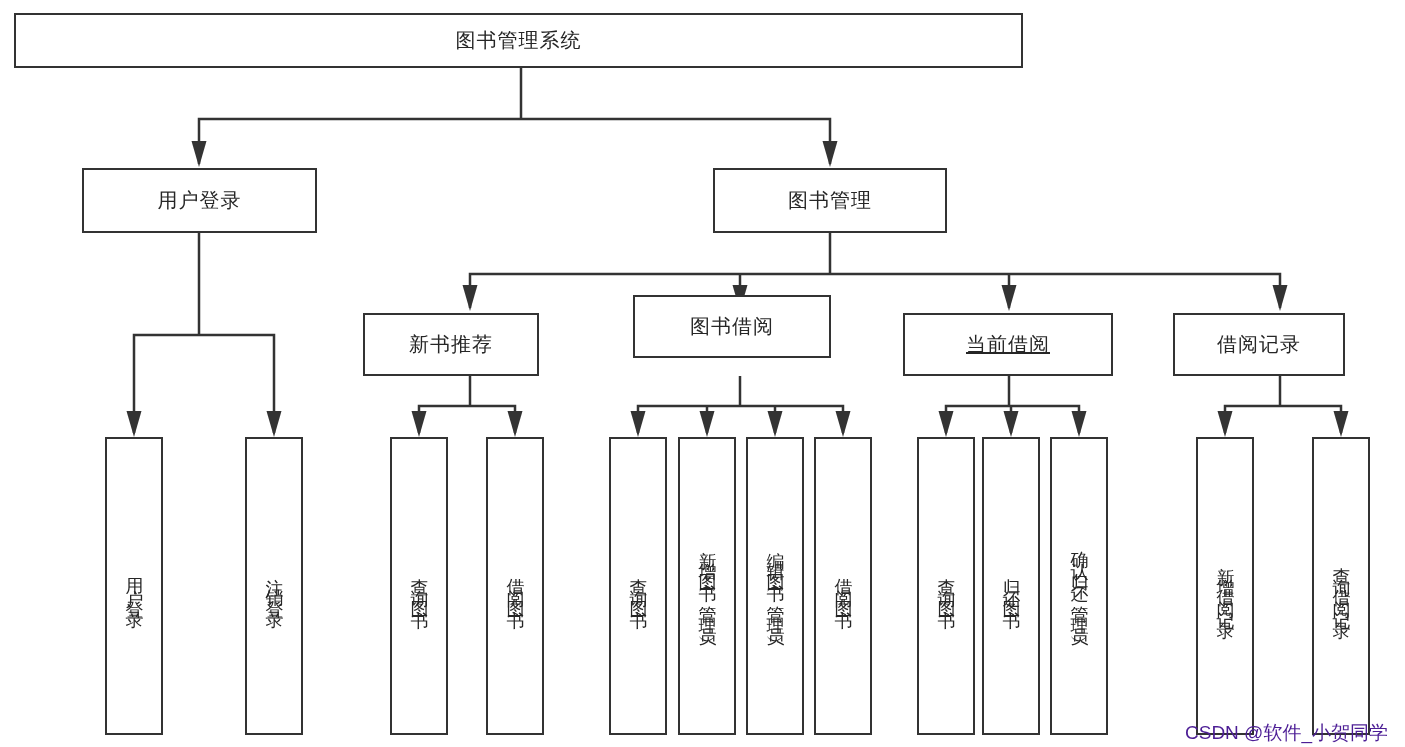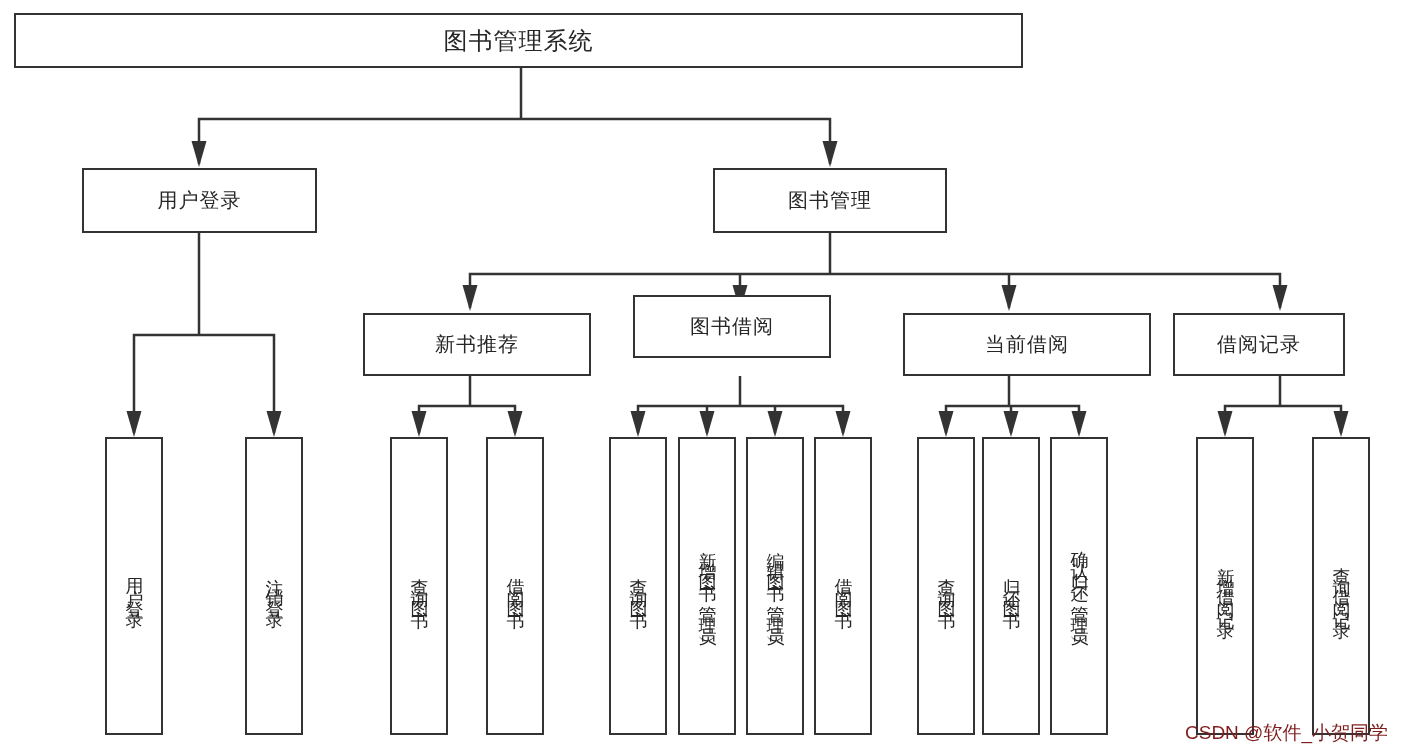--- a/index.html
+++ b/index.html
@@ -15,56 +15,56 @@
   }
   .box{
     position:absolute;
     box-sizing:border-box;
     background:#ffffff;
     border:2.5px solid #333333;
     display:flex;align-items:center;justify-content:center;
     color:#262626;
   }
   .box.h{font-size:20px;letter-spacing:1px;}
-  .box.root{font-size:24px;letter-spacing:1px;}
+  .box.root{font-size:20px;letter-spacing:1px;}
   .box.v span{
     writing-mode:vertical-rl;
     text-orientation:mixed;
     font-size:18px;
     letter-spacing:11px;
     line-height:1.05;
     white-space:nowrap;
   }
   
   #n-root          {left:14px;  top:13px;  width:1009px; height:55px;}
   #n-user-login    {left:82px;  top:168px; width:235px;  height:65px;}
   #n-book-mgmt     {left:713px; top:168px; width:234px;  height:65px;text-align:center;}
-  #n-new-book-rec  {left:363px; top:313px; width:228px;  height:63px;}
+  #n-new-book-rec  {left:363px; top:313px; width:176px;  height:63px;}
   #n-book-borrow   {left:633px; top:295px; width:198px;  height:63px;}
-  #n-current-borrow{left:903px; top:313px; width:248px;  height:63px;}
+  #n-current-borrow{left:903px; top:313px; width:210px;  height:63px;text-decoration:underline;}
   #n-borrow-record {left:1173px;top:313px; width:172px;  height:63px;}
   .leaf{top:437px;width:58px;height:298px;}
   #n-login-leaf  {left:105px;}
   #n-logout-leaf {left:245px;}
   #n-rec-query   {left:390px;}
   #n-rec-borrow  {left:486px;}
   #n-bb-query    {left:609px;}
   #n-bb-add      {left:678px;}
   #n-bb-edit     {left:746px;}
   #n-bb-borrow   {left:814px;}
   #n-cb-query    {left:917px;}
   #n-cb-return   {left:982px;}
   #n-cb-confirm  {left:1050px;}
   #n-br-add      {left:1196px;}
   #n-br-query    {left:1312px;}
   .watermark{
     position:absolute;
     left:1185px;top:720px;
     font-size:19px;
-    color:#7f1d1d;
+    color:#4c1d95;
     white-space:nowrap;
   }
 </style>
 </head>
 <body>
 
 <div class="canvas">
 
   <svg class="connectors" viewBox="0 0 1405 747" xmlns="http://www.w3.org/2000/svg">
     <g stroke="#333333" stroke-width="2.5" fill="none">

